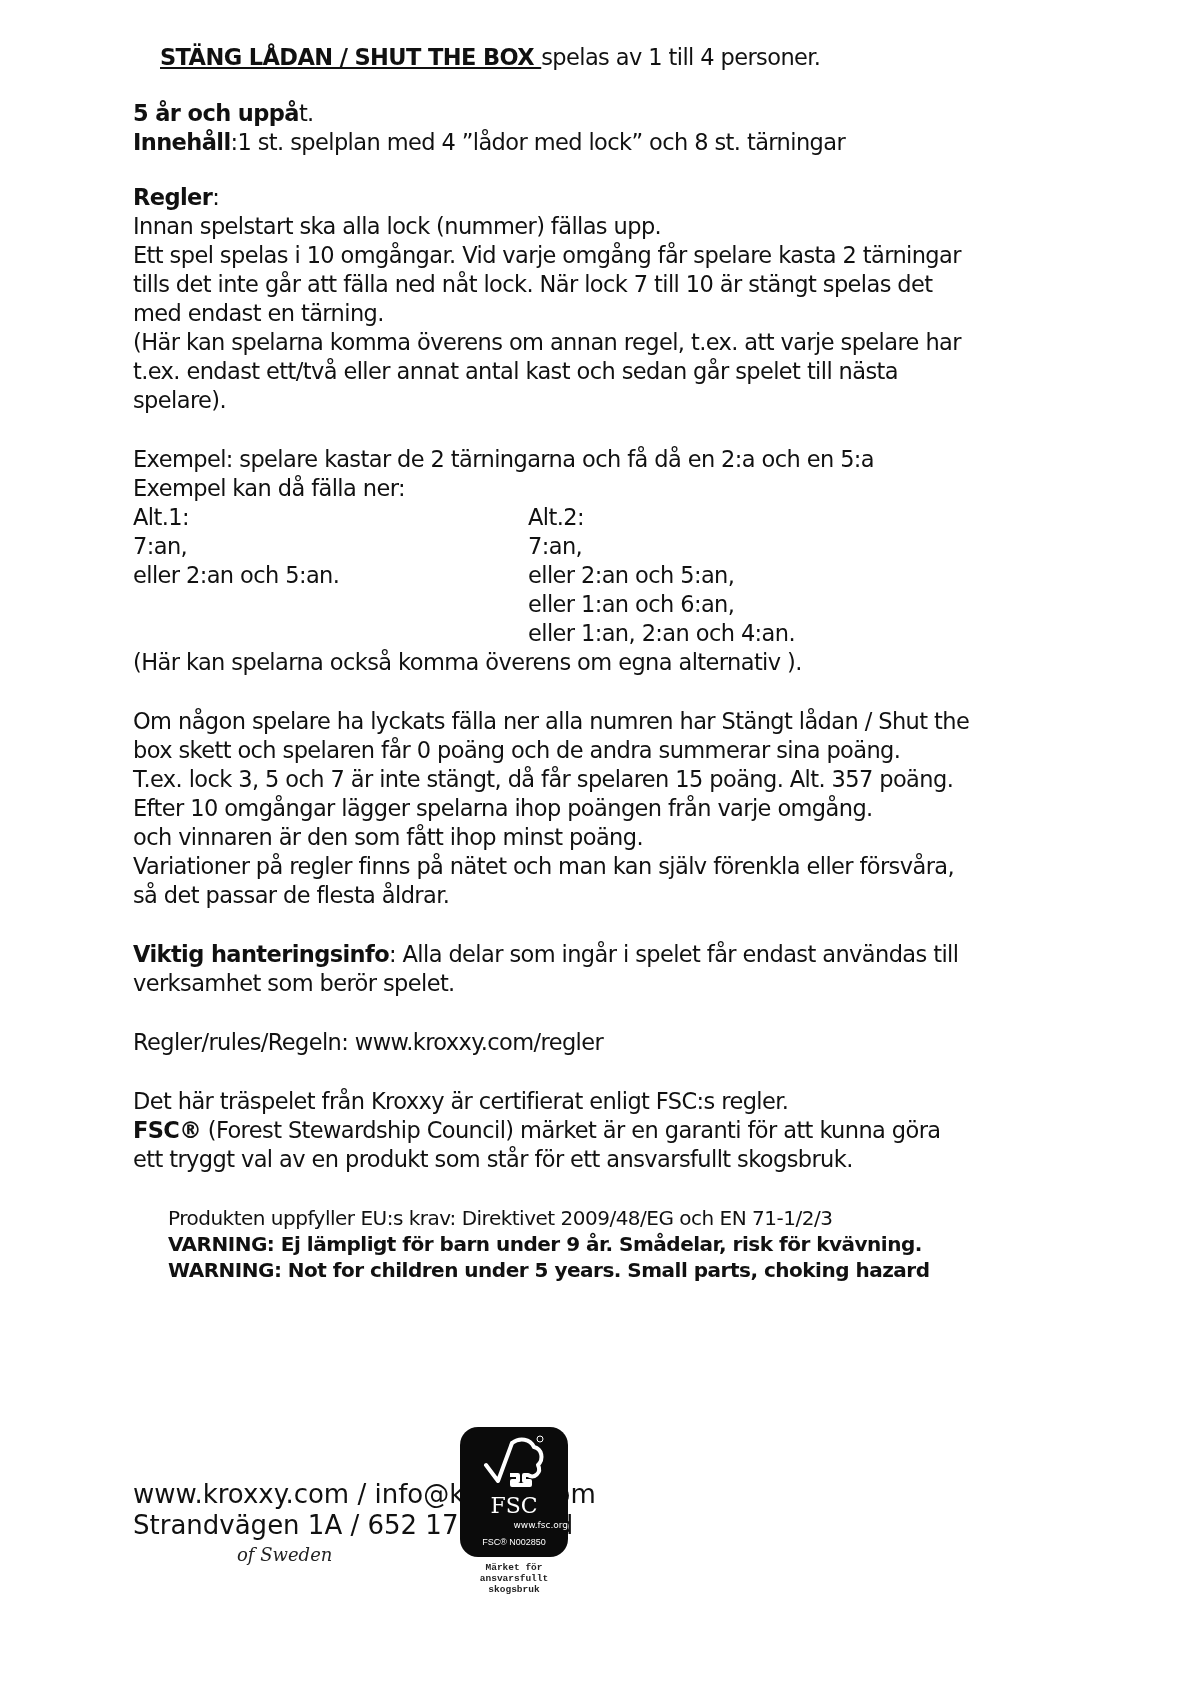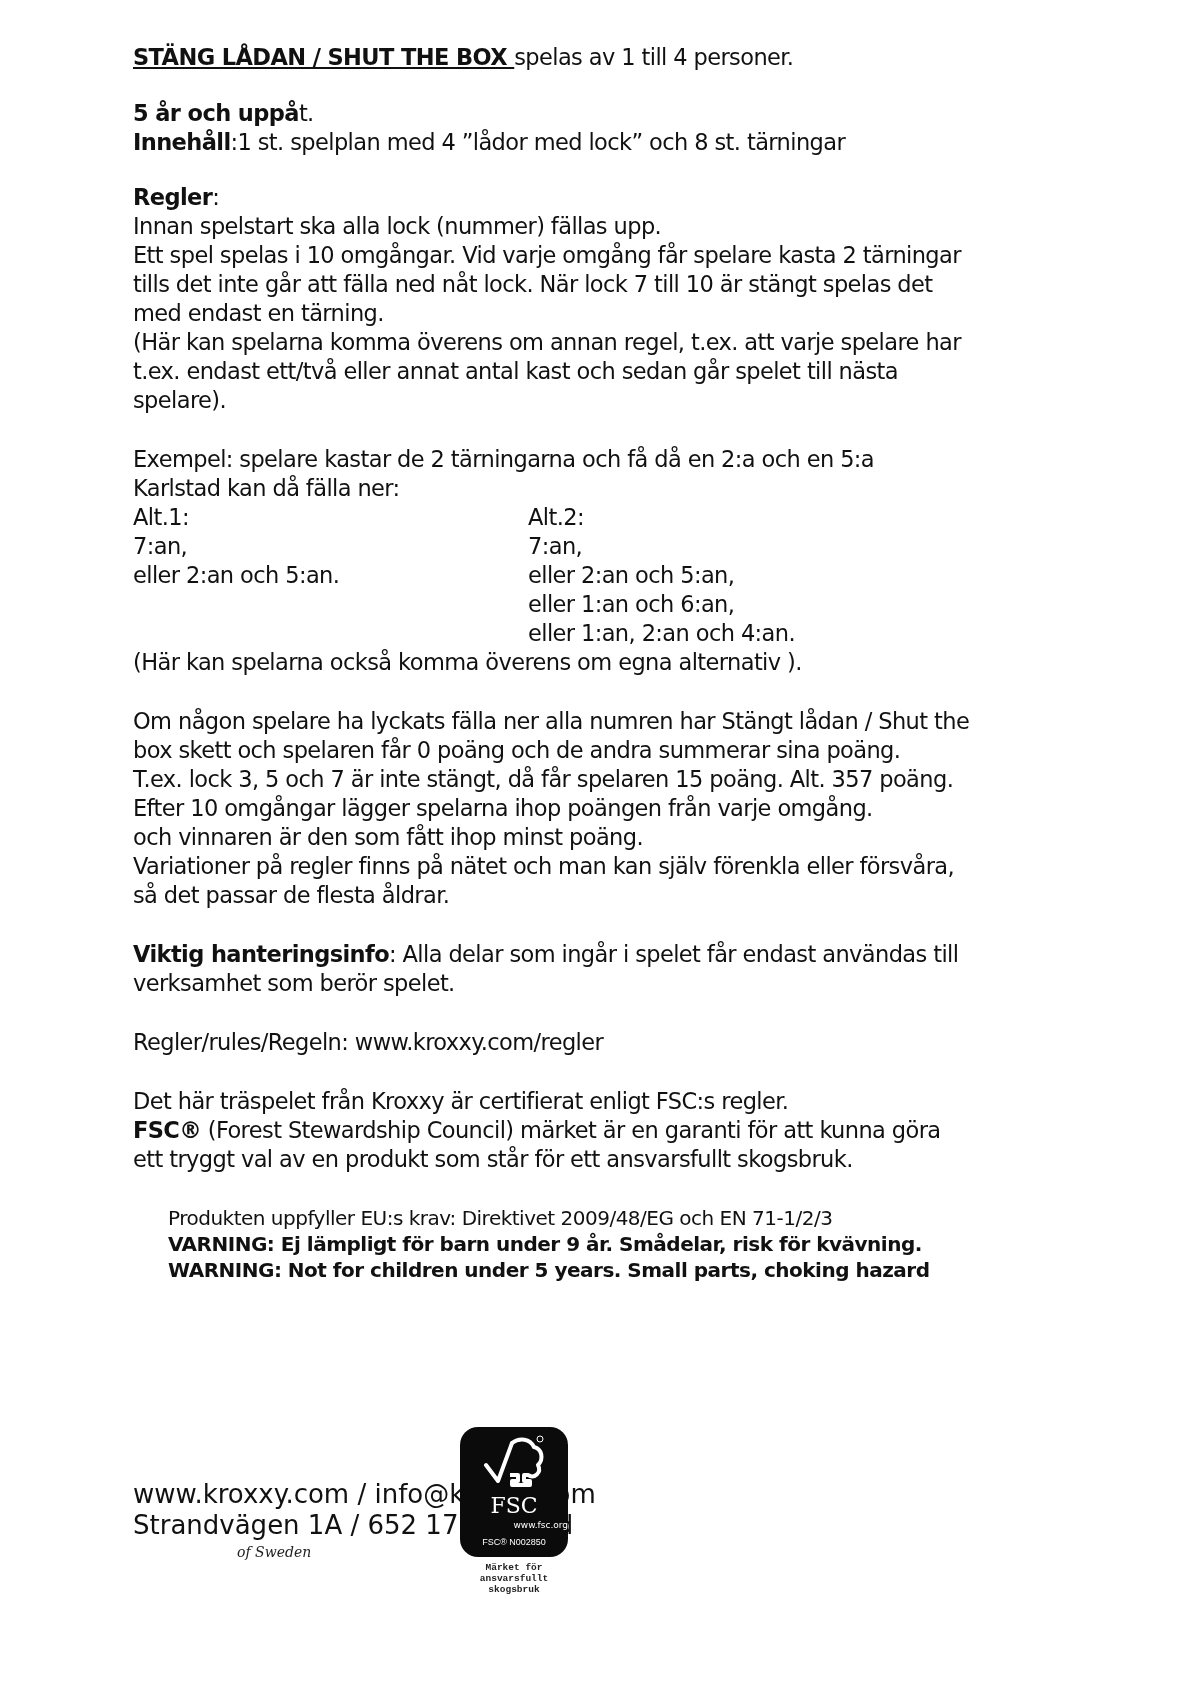--- a/index.html
+++ b/index.html
@@ -2,28 +2,28 @@
 <html><head>
 <meta charset="utf-8">
 <style>
   html, body { margin: 0; padding: 0; background: #ffffff; }
   body { width: 1190px; height: 1683px; position: relative; overflow: hidden;
          font-family: "DejaVu Sans", sans-serif; color: #111; }
   .page { position: absolute; left: 133px; top: 0; width: 960px; }
   .ln { position: absolute; left: 0; font-size: 22.5px; white-space: nowrap; letter-spacing: -0.6px; line-height: 30px; }
   .b { font-weight: bold; }
   .i { }
-  .u { text-decoration: underline; }
+  .u { text-decoration: underline; margin-left: 27px; }
   .col2 { left: 395px; }
   .small { font-size: 20px; letter-spacing: -0.5px; margin-left: 35px; }
   .footer { font-size: 26px; letter-spacing: 0; }
   .logo-kroxxy { position: absolute; left: 155px; top: 1470px; width: 230px; height: 100px; }
   .kroxxy-word { font-family: "DejaVu Serif", serif; font-weight: bold; font-size: 62px; color: #0a0a0a;
                  text-shadow: 4px 4px 3px #9a9a9a; letter-spacing: -2px; position: absolute; left: 0; top: 0; }
-  .kroxxy-sub { font-family: "DejaVu Serif", serif; font-style: italic; font-size: 14px; position: absolute; left: 82px; top: 74px; color: #222; }
+  .kroxxy-sub { font-family: "DejaVu Serif", serif; font-style: italic; font-size: 18px; position: absolute; left: 82px; top: 74px; color: #222; }
   .fsc-box { position: absolute; left: 460px; top: 1427px; width: 108px; height: 130px; background: #0b0b0b; border-radius: 18px; color: #fff; text-align: center; }
   .fsc-box svg { position: absolute; left: 22px; top: 8px; }
   .fsc-title { position: absolute; left: 0; right: 0; top: 66px; font-family: "DejaVu Serif", serif; font-size: 22px; }
   .fsc-url { position: absolute; left: 0; right: 0; top: 93px; font-size: 9px; text-align: right; }
   .fsc-code { position: absolute; left: 0; right: 0; top: 110px; font-size: 9px; font-family: "Liberation Sans", sans-serif; }
   .fsc-caption { position: absolute; left: 460px; width: 108px; top: 1562px; text-align: center; font-family: Liberation Mono, monospace; font-size: 9.5px; line-height: 11px; font-weight: bold; color: #222; }
 </style>
 </head>
 <body>
 
@@ -44,21 +44,21 @@
   </div>
   <div class="ln" style="top:211px">Innan spelstart ska alla lock (nummer) fällas upp.</div>
   <div class="ln" style="top:240px">Ett spel spelas i 10 omgångar. Vid varje omgång får spelare kasta 2 tärningar</div>
   <div class="ln" style="top:269px">tills det inte går att fälla ned nåt lock. När lock 7 till 10 är stängt spelas det</div>
   <div class="ln" style="top:298px">med endast en tärning.</div>
   <div class="ln i" style="top:327px">(Här kan spelarna komma överens om annan regel, t.ex. att varje spelare har</div>
   <div class="ln i" style="top:356px">t.ex. endast ett/två eller annat antal kast och sedan går spelet till nästa</div>
   <div class="ln i" style="top:385px">spelare).</div>
 
   <div class="ln" style="top:444px">Exempel: spelare kastar de 2 tärningarna och få då en 2:a och en 5:a</div>
-  <div class="ln" style="top:473px">Karlstad kan då fälla ner:</div>
+  <div class="ln" style="top:473px">Exempel kan då fälla ner:</div>
   <div class="ln" style="top:502px">Alt.1:</div>
   <div class="ln" style="top:531px">7:an,</div>
   <div class="ln" style="top:560px">eller 2:an och 5:an.</div>
   <div class="ln col2" style="top:502px">Alt.2:</div>
   <div class="ln col2" style="top:531px">7:an,</div>
   <div class="ln col2" style="top:560px">eller 2:an och 5:an,</div>
   <div class="ln col2" style="top:589px">eller 1:an och 6:an,</div>
   <div class="ln col2" style="top:618px">eller 1:an, 2:an och 4:an.</div>
   <div class="ln i" style="top:647px">(Här kan spelarna också komma överens om egna alternativ ).</div>
 

